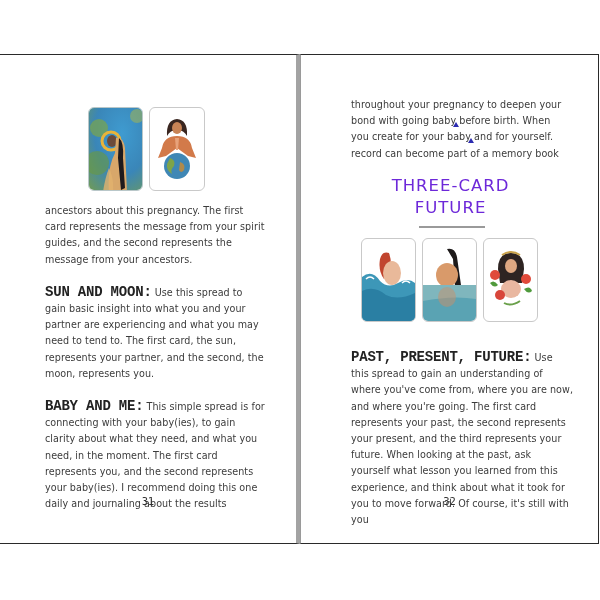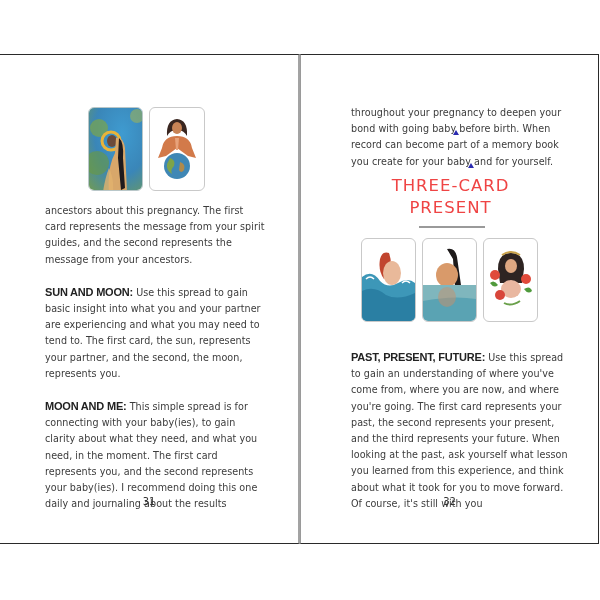--- a/index.html
+++ b/index.html
@@ -1,26 +1,26 @@
 <!DOCTYPE html>
 <html><head>
 <meta charset="utf-8">
 <style>
   html, body { margin:0; padding:0; }
   body { width:600px; height:600px; background:#ffffff; position:relative; overflow:hidden; font-family:"DejaVu Sans", sans-serif; }
   .page { position:absolute; top:54px; height:490px; background:#fff; border:1px solid #2a2a2a; box-sizing:border-box; }
-  .page.left { left:0; width:300px; border-left:none; border-right:2px solid #a3a3a3; }
+  .page.left { left:0; width:300px; border-left:none; border-right:4px solid #a3a3a3; }
   .page.right { left:300px; width:299px; border-left:1px solid #9a9a9a; }
   .card { position:absolute; border-radius:6px; overflow:hidden; box-sizing:border-box; }
   .card.white { background:#fff; border:1px solid #c9c9c9; }
   .text { position:absolute; font-size:9.6px; line-height:16.2px; color:#3b3b3b; letter-spacing:0.05px; }
   .text p { margin:0 0 16px 0; }
-  .lbl { font-family:Liberation Sans, sans-serif; font-weight:bold; font-size:11px; color:#222; letter-spacing:-0.2px;margin-top:7px; }
+  .lbl { font-family:Liberation Mono, monospace; font-weight:bold; font-size:14px; color:#222; letter-spacing:-0.2px;margin-top:7px; }
   .pnum { position:absolute; font-size:10px; color:#333; width:100%; text-align:center; }
-  .heading { position:absolute; left:0; width:299px; text-align:center; font-family:"DejaVu Sans", sans-serif; font-size:16.5px; line-height:22px; letter-spacing:1px; color:#ef4444; font-weight:normal; }
+  .heading { position:absolute; left:0; width:299px; text-align:center; font-family:"DejaVu Sans", sans-serif; font-size:16.5px; line-height:22px; letter-spacing:1px; color:#6d28d9; font-weight:normal; }
   .rule { position:absolute; left:118px; width:66px; height:2px; background:#9a9a9a; }
   .cursor-mark { display:inline-block; width:0; height:0; border-left:3px solid transparent; border-right:3px solid transparent; border-bottom:5px solid #2b2bb0; vertical-align:-3px; margin:0 -3px; }
 </style>
 </head>
 <body>
 
 <div class="page left">
 
   <div class="card" style="left:88px; top:52px; width:55px; height:84px; border:1px solid #b9c7c9;">
     <svg width="55" height="84" viewBox="0 0 55 84">
@@ -51,37 +51,37 @@
       <path d="M25 30 L29 30 L28 42 L26 42Z" fill="#e8a27a"></path>
       <circle cx="27" cy="58" r="13" fill="#3f87b5"></circle>
       <path d="M20 50 Q26 52 24 58 Q20 62 22 66 Q16 62 17 56Z" fill="#7ea44a"></path>
       <path d="M30 54 Q36 56 34 62 Q31 66 29 62Z" fill="#b08a4c"></path>
     </svg>
   </div>
 
   <div class="text" style="left:45px; top:148px; width:220px;">
     <p><span>ancestors about this pregnancy. The first card represents the message from your spirit guides, and the second represents the message from your ancestors.</span></p>
     <p><span class="lbl">SUN AND MOON:</span> <span>Use this spread to gain basic insight into what you and your partner are experiencing and what you may need to tend to. The first card, the sun, represents your partner, and the second, the moon, represents you.</span></p>
-    <p><span class="lbl">MOON AND ME:</span> <span>This simple spread is for connecting with your baby(ies), to gain clarity about what they need, and what you need, in the moment. The first card represents you, and the second represents your baby(ies). I recommend doing this one daily and journaling about the results</span></p>
+    <p><span class="lbl">BABY AND ME:</span> <span>This simple spread is for connecting with your baby(ies), to gain clarity about what they need, and what you need, in the moment. The first card represents you, and the second represents your baby(ies). I recommend doing this one daily and journaling about the results</span></p>
   </div>
 
   <div class="pnum" style="top:441px;">31</div>
 </div>
 
 <div class="page right">
-  <div class="text" style="left:50px; top:42px; width:212px;margin-top:8px;">
+  <div class="text" style="left:50px; top:42px; width:212px;">
     <div>throughout your pregnancy to deepen your</div>
     <div><span>bond with going baby</span><span class="cursor-mark"></span> <span>before birth. When</span></div>
+    <div><span>you create for your baby</span><span class="cursor-mark"></span> <span>and for yourself.</span></div>
     <div>record can become part of a memory book</div>
-    <div><span>you create for your baby</span><span class="cursor-mark"></span> <span>and for yourself.</span></div>
   </div>
 
   <div class="heading" style="top:120px;">
     <div>THREE-CARD</div>
-    <div>PRESENT</div>
+    <div>FUTURE</div>
   </div>
   <div class="rule" style="top:171px;"></div>
 
   <div class="card white" style="left:60px; top:183px; width:55px; height:84px;">
     <svg width="53" height="82" viewBox="0 0 53 82">
       <path d="M18 20 Q20 12 27 14 Q30 22 28 32 L22 40 Q16 32 18 20Z" fill="#c1452e"></path>
       <ellipse cx="30" cy="34" rx="9" ry="12" fill="#e9b99a"></ellipse>
       <path d="M0 38 Q10 30 18 42 Q26 50 36 44 Q46 38 53 44 L53 82 L0 82Z" fill="#3d97b8"></path>
       <path d="M0 52 Q12 46 24 56 Q36 62 53 54 L53 82 L0 82Z" fill="#2a7fa3"></path>
       <path d="M4 40 Q8 36 12 40" stroke="#fff" stroke-width="1.5" fill="none"></path>

